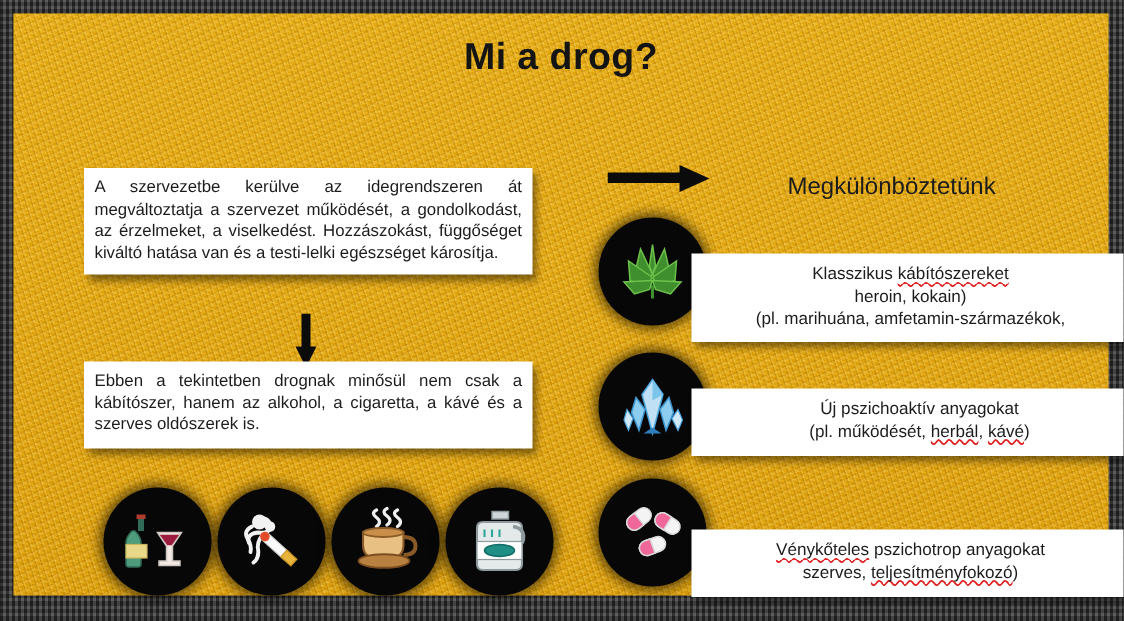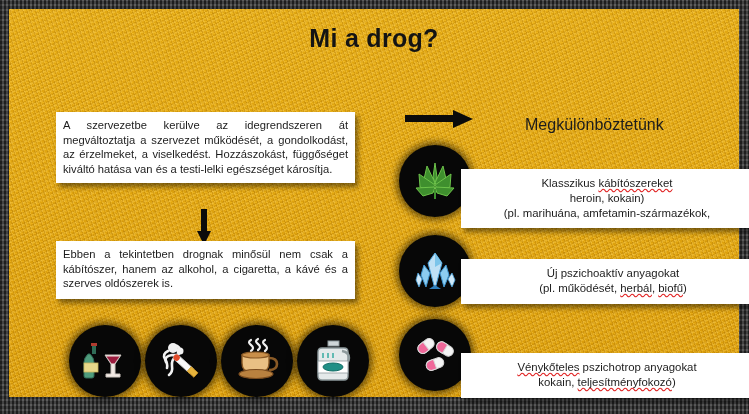--- a/index.html
+++ b/index.html
@@ -216,21 +216,21 @@
         <polygon points="24,6 31,16 24,20" fill="#7cc4ea"></polygon>
         <polygon points="13,18 19,26 15,40 10,28" fill="#8dcdf0" stroke="#3f95d0" stroke-width="1"></polygon>
         <polygon points="35,18 38,28 33,40 29,26" fill="#8dcdf0" stroke="#3f95d0" stroke-width="1"></polygon>
         <polygon points="7,26 11,32 8,40 5,33" fill="#cfe9f9" stroke="#4aa3dd" stroke-width="0.8"></polygon>
         <polygon points="41,26 44,33 41,40 37,32" fill="#cfe9f9" stroke="#4aa3dd" stroke-width="0.8"></polygon>
         <polygon points="24,38 30,42 18,42" fill="#2f7fbd"></polygon>
       </svg>
     </div>
     <div class="card card-right" id="card-nps">
       <div>Új pszichoaktív anyagokat</div>
-      <div><span>(pl. működését, </span><span class="sq">herbál</span><span>, </span><span class="sq">biofű</span><span>)</span></div>
+      <div><span>(pl. működését, </span><span class="sq">herbál</span><span>, </span><span class="sq">kávé</span><span>)</span></div>
     </div>
 
     <div class="badge badge-right" id="badge-pills">
       <svg width="48" height="48" viewBox="0 0 48 48">
         <g stroke="#d8d8d8" stroke-width="1">
           <g transform="rotate(-38 15 15)">
             <rect x="6" y="10" width="18" height="10" rx="5" fill="#f4f4f4"></rect>
             <path d="M6 15 a5 5 0 0 1 5 -5 h4 v10 h-4 a5 5 0 0 1 -5 -5 z" fill="#f0689a"></path>
           </g>
           <g transform="rotate(32 34 18)">
@@ -239,21 +239,21 @@
           </g>
           <g transform="rotate(-20 24 33)">
             <rect x="15" y="28" width="18" height="10" rx="5" fill="#f4f4f4"></rect>
             <path d="M15 33 a5 5 0 0 1 5 -5 h4 v10 h-4 a5 5 0 0 1 -5 -5 z" fill="#f0689a"></path>
           </g>
         </g>
       </svg>
     </div>
     <div class="card card-right" id="card-rx">
       <div><span class="sq">Vénykőteles</span><span> pszichotrop anyagokat</span></div>
-      <div><span>kokain, </span><span class="sq">teljesítményfokozó</span><span>)</span></div>
+      <div><span>szerves, </span><span class="sq">teljesítményfokozó</span><span>)</span></div>
     </div>
 
     <div class="badge badge-bottom" id="badge-alcohol">
       <svg width="48" height="48" viewBox="0 0 48 48">
         <rect x="10" y="6" width="6" height="3" fill="#b03a2e"></rect>
         <rect x="11" y="9" width="4" height="8" fill="#2f6b56"></rect>
         <path d="M9 17 q4 4 4 8 v14 a2 2 0 0 1 -2 2 h-6 a2 2 0 0 1 -2 -2 v-14 q0 -4 4 -8 z" fill="#4f9c7c" stroke="#2f6b56" stroke-width="1"></path>
         <rect x="3" y="26" width="14" height="9" fill="#e8d98a" stroke="#c9b65e" stroke-width="0.8"></rect>
         <path d="M24 18 h16 l-6 9 v10 h5 v3 h-14 v-3 h5 v-10 z" fill="#f2e9e4" stroke="#cfc7c2" stroke-width="1"></path>
         <path d="M25.5 19.5 h13 l-5 7 h-3 z" fill="#9b1c3e"></path>

